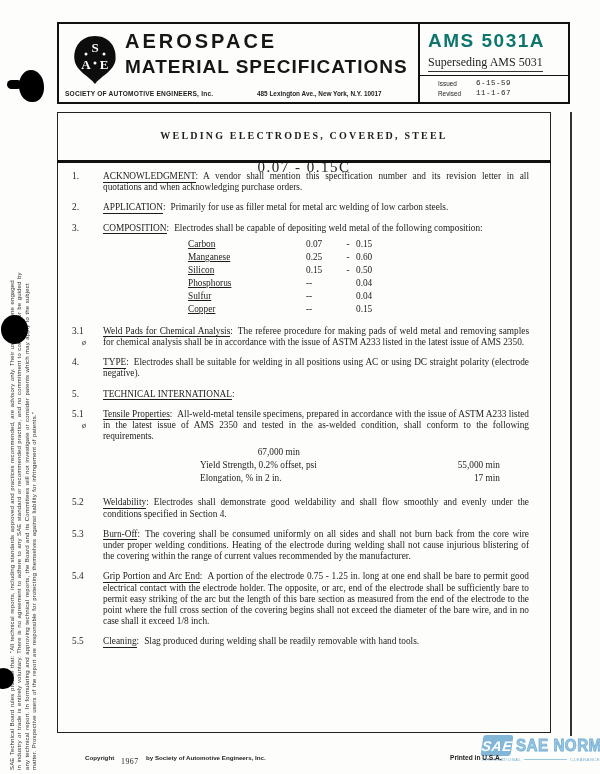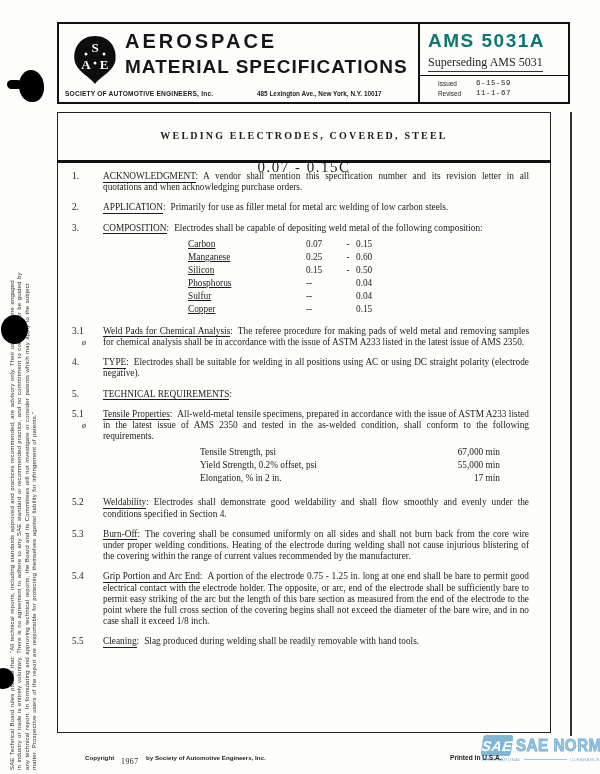--- a/index.html
+++ b/index.html
@@ -207,32 +207,31 @@
         <div class="sec-body"><span class="lbl">Weld Pads for Chemical Analysis</span><span class="sec-colon">:</span><span>The referee procedure for making pads of weld metal and removing samples for chemical analysis shall be in accordance with the issue of ASTM A233 listed in the latest issue of AMS 2350.</span></div>
       </div>
 
       <div class="sec">
         <span class="sec-num">4.</span>
         <div class="sec-body"><span class="lbl">TYPE</span><span class="sec-colon">:</span><span>Electrodes shall be suitable for welding in all positions using AC or using DC straight polarity (electrode negative).</span></div>
       </div>
 
       <div class="sec">
         <span class="sec-num">5.</span>
-        <div class="sec-body"><span class="lbl">TECHNICAL REQUIREMENTS</span><span class="sec-colon">:</span><span></span></div>
+        <div class="sec-body"><span class="lbl">TECHNICAL INTERNATIONAL</span><span class="sec-colon">:</span><span></span></div>
       </div>
 
       <div class="sec" style="margin-bottom:2px;">
         <span class="sec-num">5.1</span>
         <span class="sec-marker">ø</span>
         <div class="sec-body"><span class="lbl">Tensile Properties</span><span class="sec-colon">:</span><span>All-weld-metal tensile specimens, prepared in accordance with the issue of ASTM A233 listed in the latest issue of AMS 2350 and tested in the as-welded condition, shall conform to the following requirements.</span></div>
       </div>
 
       <div class="tens">
         <div class="tens-row">
-            <span class="tens-prop">Tensile Strength, psi</span>
             <span class="tens-val">67,000 min</span>
           </div>
         <div class="tens-row">
             <span class="tens-prop">Yield Strength, 0.2% offset, psi</span>
             <span class="tens-val">55,000 min</span>
           </div>
         <div class="tens-row">
             <span class="tens-prop">Elongation, % in 2 in.</span>
             <span class="tens-val">17 min</span>
           </div>

